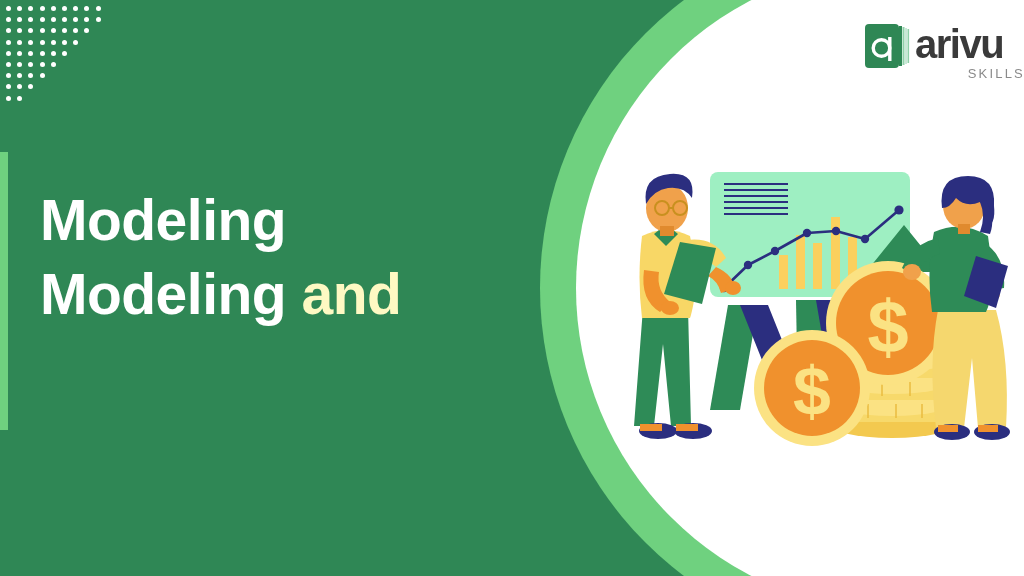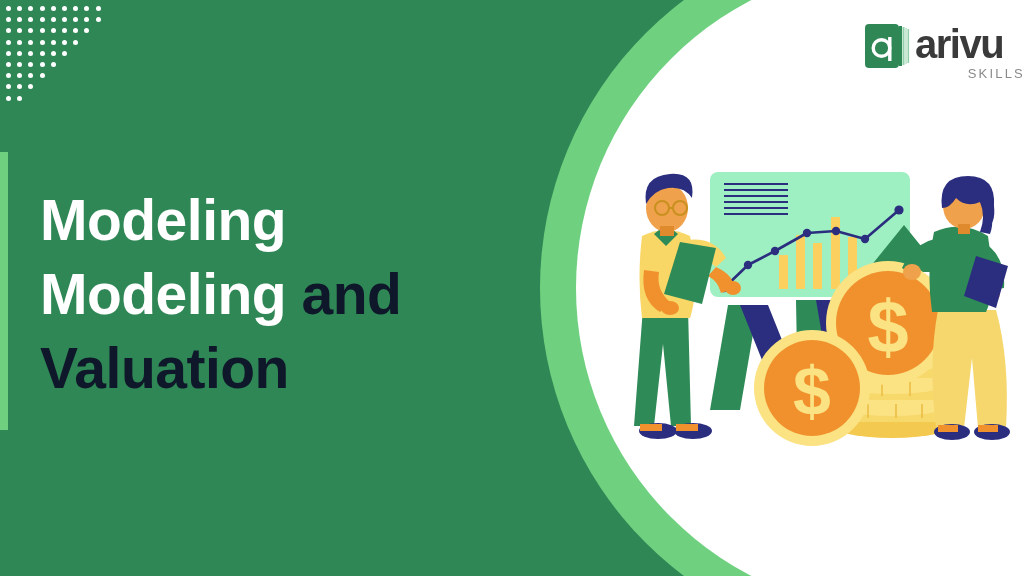--- a/index.html
+++ b/index.html
@@ -55,21 +55,21 @@
   .title {
     position:absolute;
     left:40px; top:183px;
     width:470px;
     font-size:57px;
     font-weight:bold;
     line-height:1.30;
     letter-spacing:-0.5px;
     color:#ffffff;
   }
-  .title .hl { color:#0f172a; }
+  .title .hl { color:#fef9c3; }
   
   .logo { position:absolute; left:840px; top:22px; width:160px; height:62px;margin-left:25px; }
   .logo-mark { position:absolute; left:0; top:0; width:48px; height:48px; }
   .logo-word {
     position:absolute; left:50px; top:-2px;
     font-size:40px; font-weight:bold; letter-spacing:-1.5px;
     color:#3a3a3a; line-height:48px;
   }
   .logo-sub {
     position:absolute; right:0px; top:44px;
@@ -143,21 +143,20 @@
       <div class="dot" style="left: 0px; top: 78.4px;"></div>
       <div class="dot" style="left: 11.2px; top: 78.4px;"></div>
       <div class="dot" style="left: 22.4px; top: 78.4px;"></div>
       <div class="dot" style="left: 0px; top: 89.6px;"></div>
       <div class="dot" style="left: 11.2px; top: 89.6px;"></div>
     </div>
 
   <div class="title">
     <div><span>Modeling</span></div>
     <div><span>Modeling</span> <span class="hl">and</span></div>
-    <div><span class="hl">Valuation</span></div>
   </div>
 
   <div class="logo">
     <svg class="logo-mark" viewBox="0 0 48 48">
       <rect x="0" y="2" width="34" height="44" rx="4" fill="#2F8755"></rect>
       <rect x="34" y="4" width="3" height="40" fill="#2F8755"></rect>
       <rect x="37.5" y="5" width="2" height="38" fill="#8FD0A8"></rect>
       <rect x="40" y="6" width="2" height="36" fill="#C9E8D6"></rect>
       <rect x="42.5" y="7" width="1.6" height="34" fill="#8FD0A8"></rect>
       <path d="M26 10 v26 a2 2 0 0 1 -3 1.6 l-1.5 -1 v-26 z" fill="#2F8755"></path>

